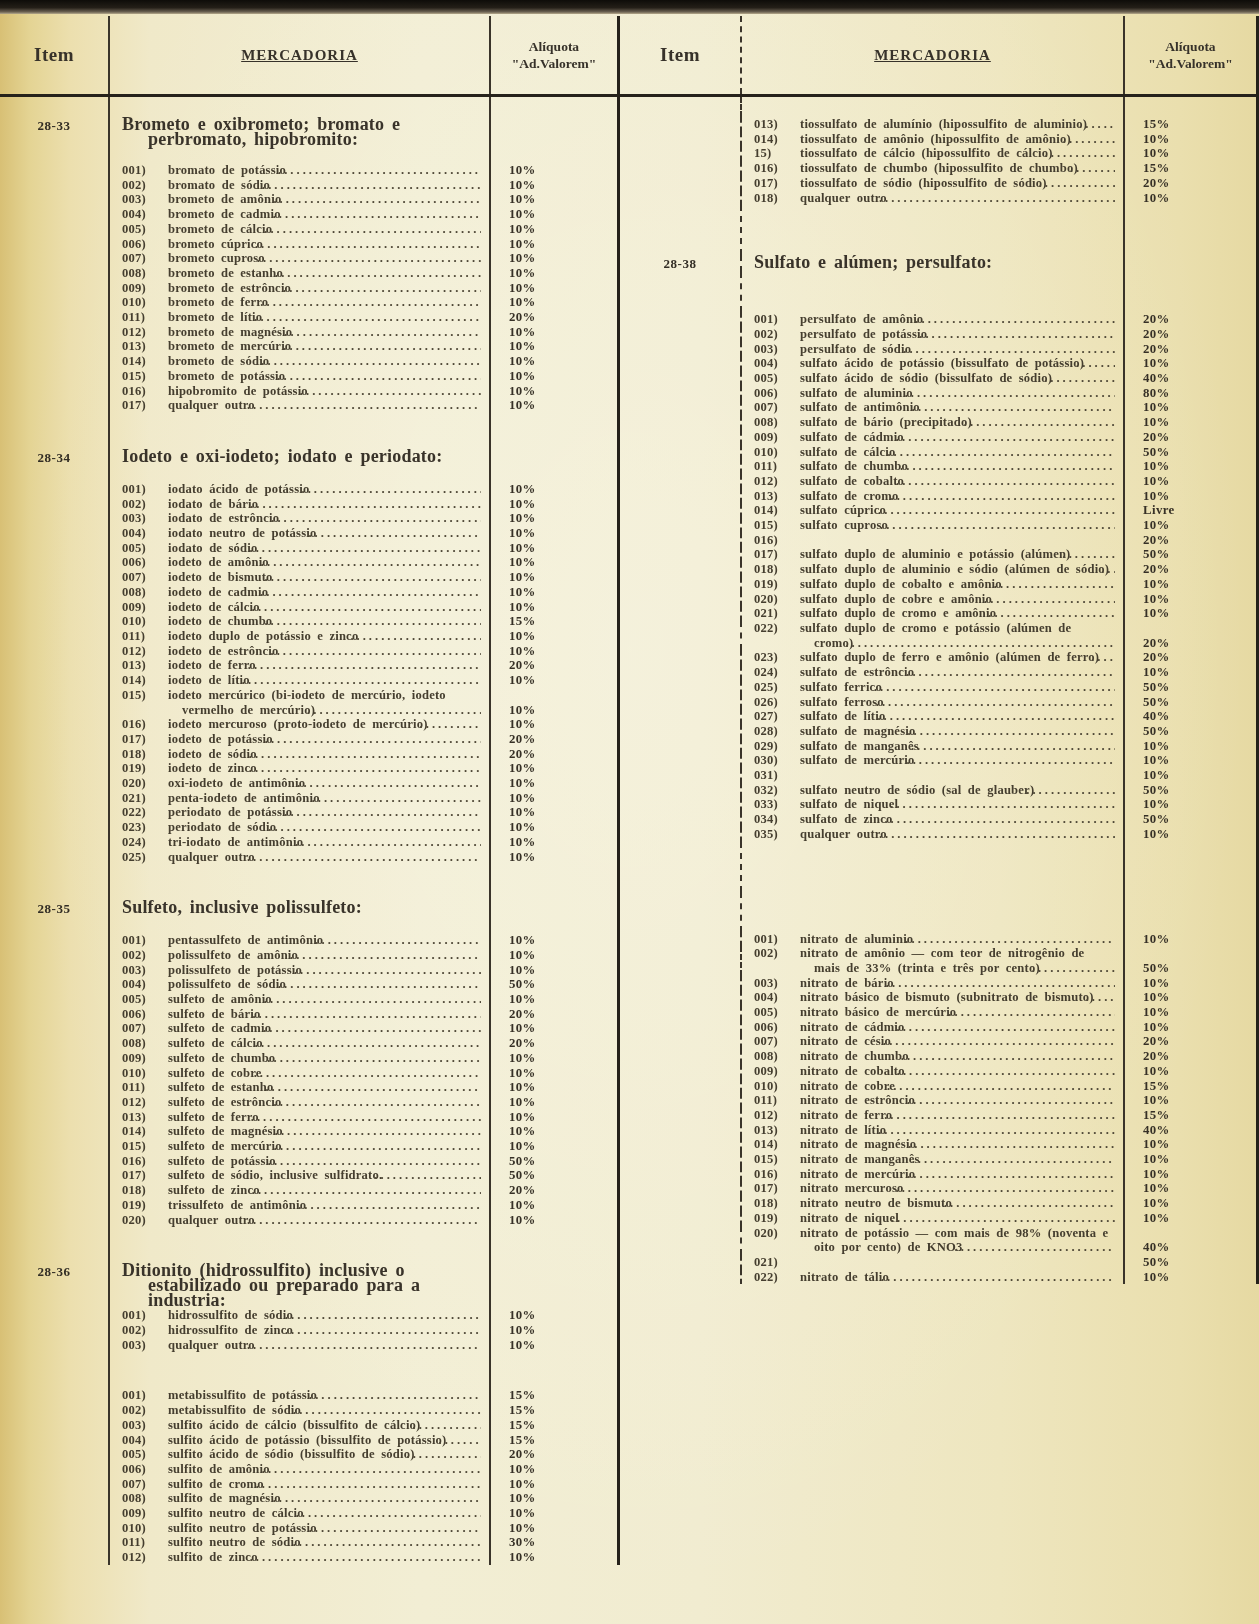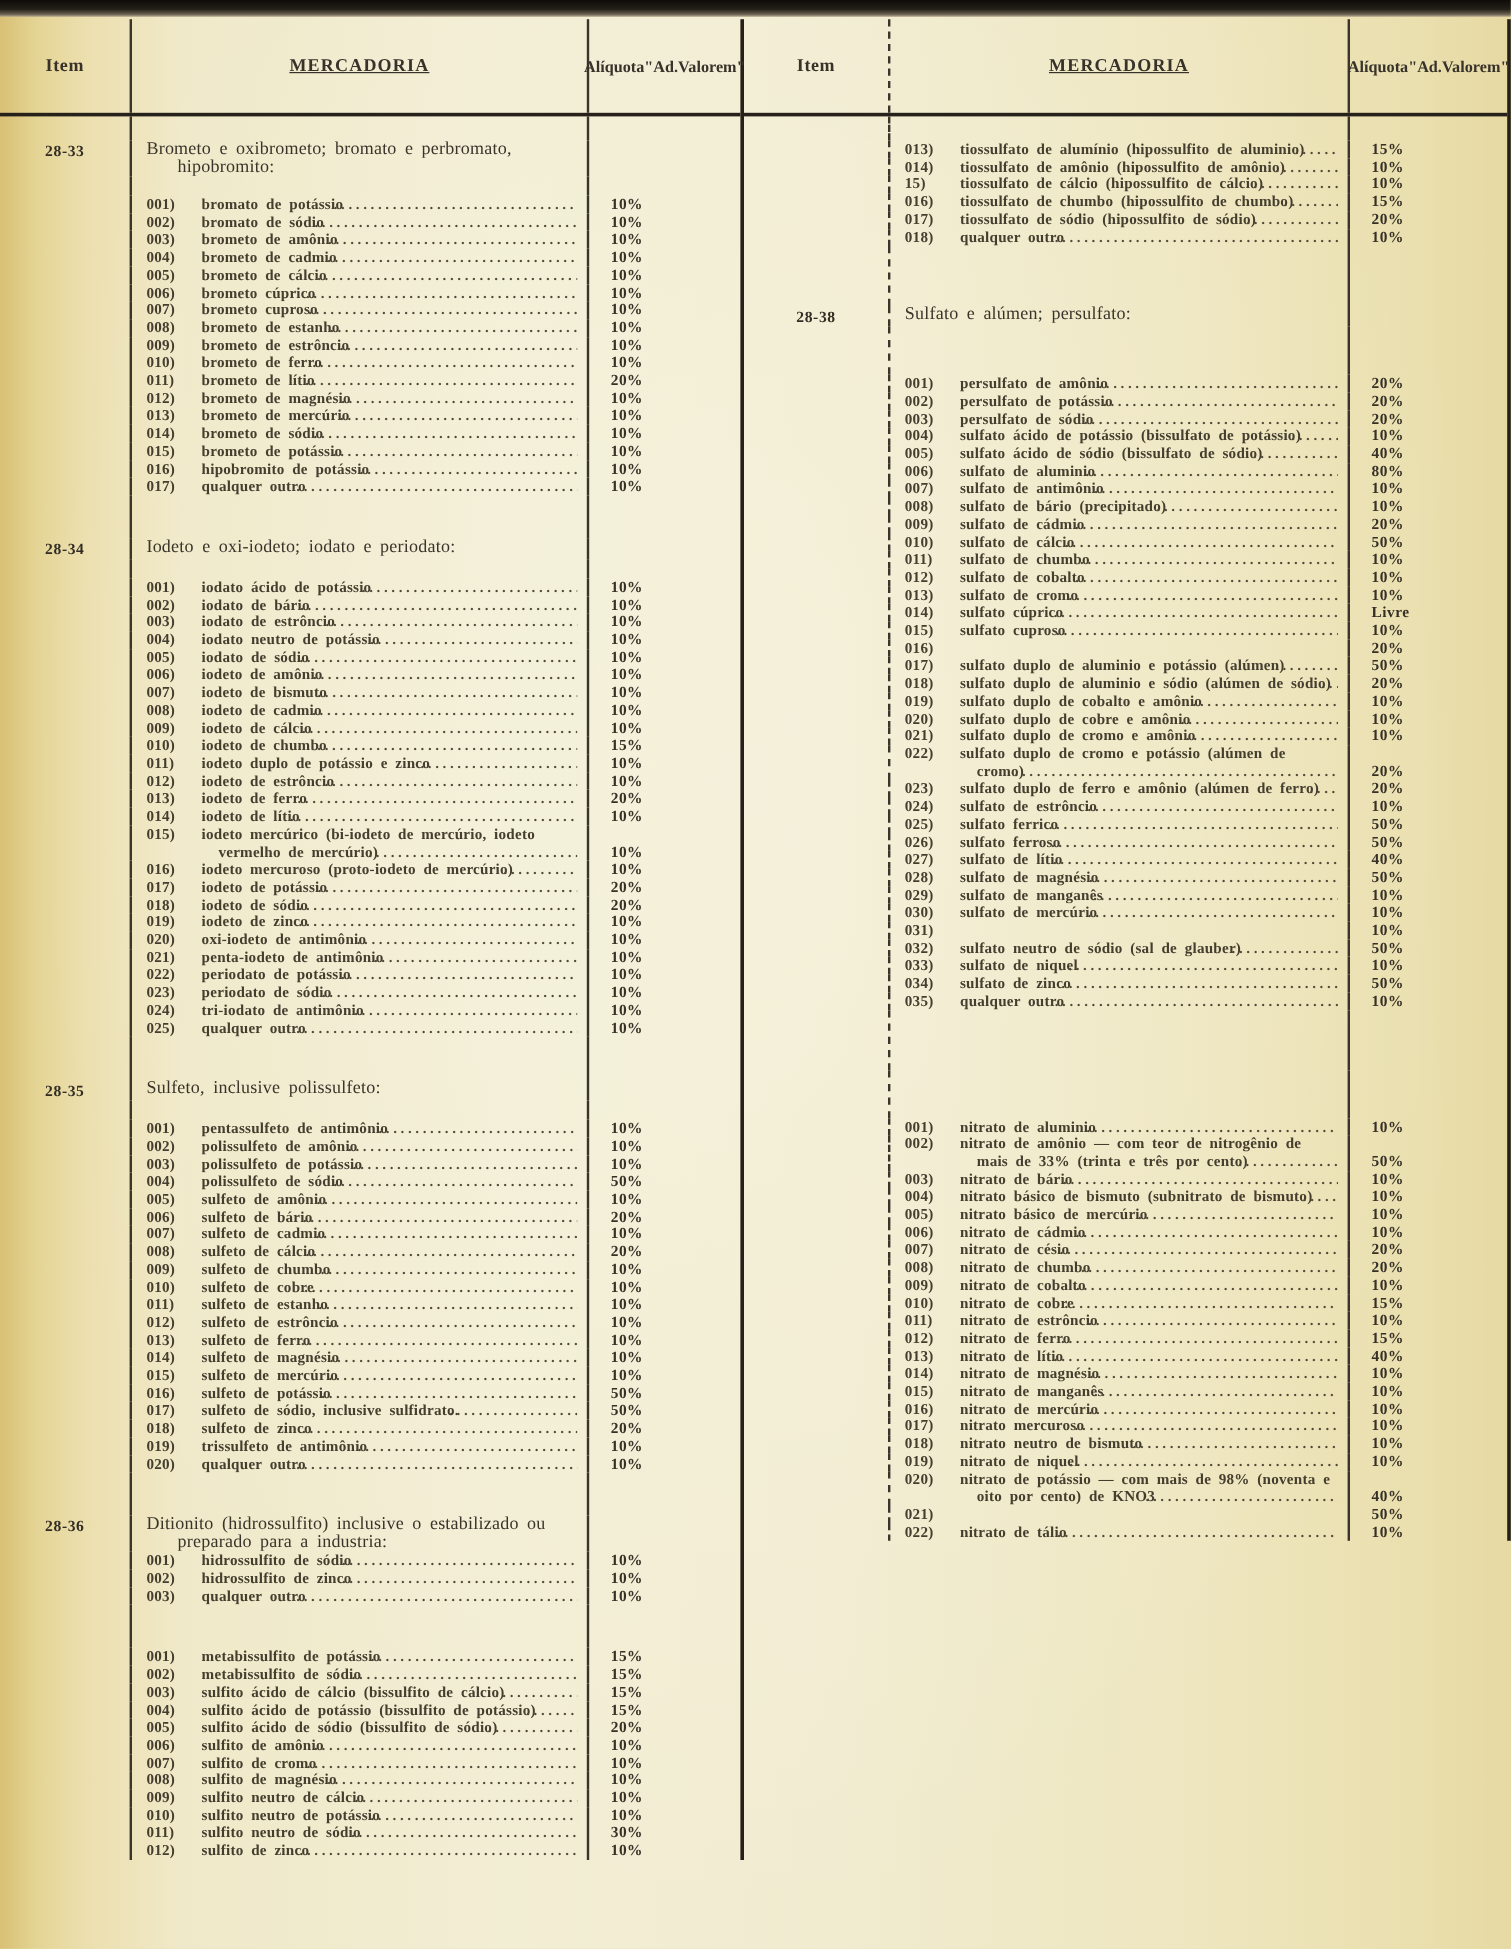--- a/index.html
+++ b/index.html
@@ -20,33 +20,33 @@
   }
   .tables{position:absolute;top:16px;left:0;width:1259px;display:flex;align-items:flex-start;}
   .half{box-sizing:border-box;}
   .half-l{width:620px;--c1:108px;--c3:126px;--rl:2px solid #3a342a;--rr:2px solid #3a342a;border-right:3px solid #25211a;}
   .half-r{width:639px;--c1:120px;--c3:131px;--rl:2px dashed #3a342a;--rr:2px solid #3a342a;border-right:3px solid #25211a;}
   .rowgrid{display:grid;grid-template-columns:var(--c1) 1fr var(--c3);}
   .rowgrid > *:nth-child(2){border-left:var(--rl);border-right:var(--rr);}
   
   .thead{height:78px;border-bottom:3px solid #26221b;}
   .thead .hcell{display:flex;align-items:center;justify-content:center;font-weight:700;color:#37322a;}
-  .thead .h-item{font-size:15px;letter-spacing:.5px;}
+  .thead .h-item{font-size:19px;letter-spacing:.5px;}
   .thead .h-merc{font-size:15px;letter-spacing:1px;text-decoration:underline;}
-  .thead .h-aliq{flex-direction:row;font-size:13.5px;line-height:17px;}
+  .thead .h-aliq{flex-direction:column;font-size:13.5px;line-height:17px;}
   
   .gap-top{height:20px;}
   .half-l .gap-title{height:16px;}
   .half-r .gap-title{height:40px;}
   .half-l .gap-section{height:36px;}
   .half-r .gap-section{height:50px;}
   .c-item{font-size:13px;}
   .item-no{text-align:center;font-weight:700;color:#322d24;letter-spacing:.5px;padding-top:1px;}
   .c-mid{padding:0 8px 0 12px;color:#423b2d;}
-  .sec-title{font-size:15px;line-height:15px;font-weight:400;color:#39332a;letter-spacing:.2px;word-spacing:3px;padding-left:26px;text-indent:-26px;}
+  .sec-title{font-size:18px;line-height:15px;font-weight:700;color:#39332a;letter-spacing:.2px;word-spacing:3px;padding-left:26px;text-indent:-26px;}
   .entry{display:grid;grid-template-columns:46px 1fr;font-size:12.6px;line-height:14.7px;font-weight:700;}
   .code{color:#453e2f;letter-spacing:.2px;}
   .desc{display:block;position:relative;overflow:hidden;color:#453e2f;word-spacing:3px;letter-spacing:.2px;padding-left:14px;text-indent:-14px;}
   .desc .t::after{
     content:" ...........................................................................................";
     position:absolute;white-space:nowrap;letter-spacing:3px;color:#4e4736;margin-left:6px;
   }
   .c-rate{align-self:end;padding-left:18px;font-size:12.8px;line-height:14.7px;font-weight:700;color:#363026;letter-spacing:.4px;}
 </style>
 </head>

